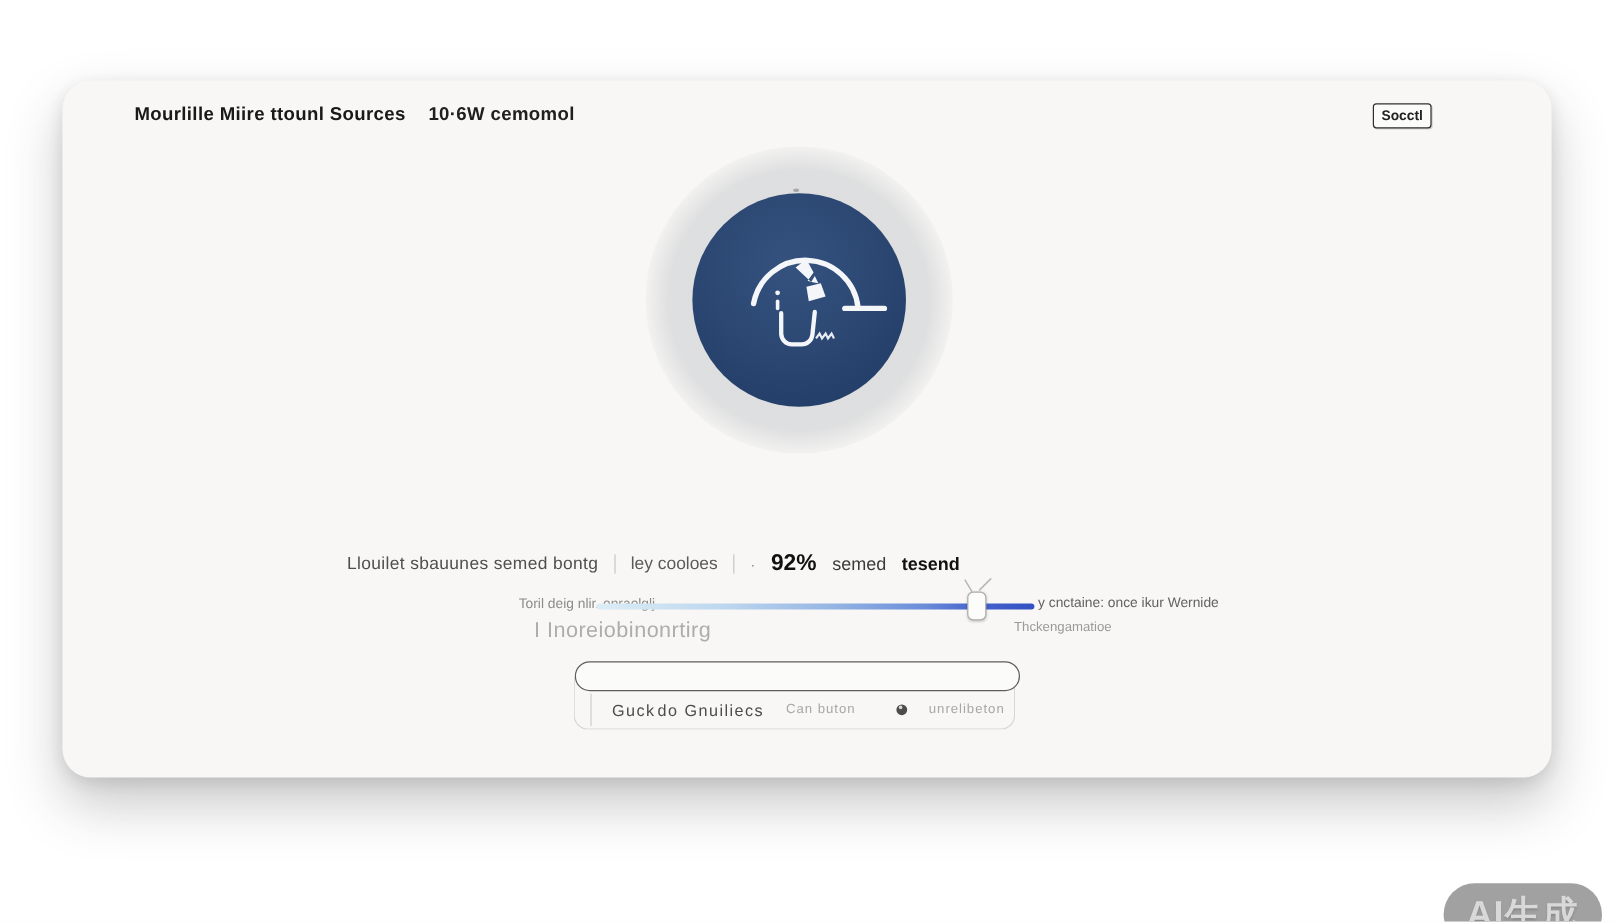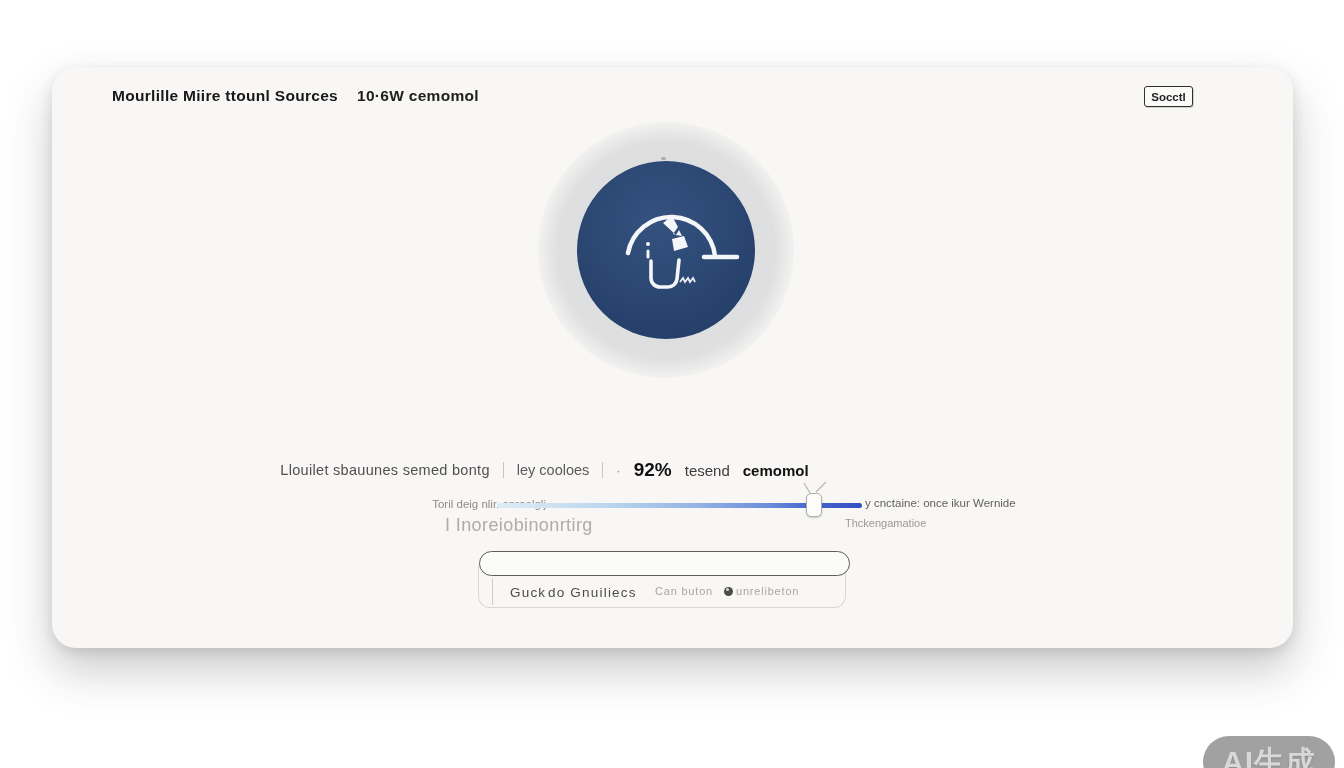--- a/index.html
+++ b/index.html
@@ -56,21 +56,21 @@
   
   .panel{position:absolute;left:426px;top:490px;width:366px;height:50px;border:1px solid #d8d7d3;border-top:none;
     border-radius:12px;background:transparent;}
   .pill-input{position:absolute;left:427px;top:484px;width:371px;height:25px;box-sizing:border-box;
     border:1.6px solid #5d5d5b;border-radius:13px;background:#fbfbfa;outline:none;
     font-family:"Liberation Sans",sans-serif;font-size:13px;color:#333;padding:0 12px;}
   .act-div{position:absolute;left:440px;top:511px;width:1px;height:27px;background:#cfceca;}
   .act{position:absolute;top:518px;font-size:13.5px;color:#4c4c4a;letter-spacing:1.2px;cursor:pointer;}
   .act.quiet{font-size:11px;color:#a8a7a4;letter-spacing:.8px;}
   .a1{left:458px;} .a2{left:496px;} .a3{left:603px;}
-  .a4{left:672px;display:flex;align-items:center;gap:3px;}
+  .a4{left:695px;display:flex;align-items:center;gap:18px;}
   .dot-icon{width:9px;height:9px;border-radius:50%;background:#4c4c4a;position:relative;display:inline-block;}
   .dot-icon::after{content:"";position:absolute;left:2px;top:1px;width:3px;height:3px;border-radius:50%;background:#d9d8d5;}
   
   .watermark{position:absolute;left:1203px;top:736px;width:132px;height:52px;border-radius:26px;
     background:rgba(145,145,145,.85);display:flex;align-items:center;justify-content:center;
     font-size:30px;font-weight:bold;color:rgba(222,222,222,.92);letter-spacing:1px;
     text-shadow:0 1px 2px rgba(0,0,0,.15);}
 </style>
 </head>
 <body>
@@ -98,22 +98,22 @@
   </div>
 
 
   <div class="meta">
     <span class="seg1">Llouilet sbauunes semed bontg</span>
     <span class="vdiv"></span>
     <span class="seg2">ley cooloes</span>
     <span class="vdiv"></span>
     <span class="dot">·</span>
     <span class="pct">92%</span>
-    <span class="mid">tesend</span>
-    <span class="strong">cemomol</span>
+    <span class="mid">semed</span>
+    <span class="strong">tesend</span>
   </div>
 
   <div class="p-left">Toril deig nlir. onraolglj</div>
   <div class="track"></div>
   <svg class="whisker" viewBox="0 0 30 16">
     <path d="M10 14 L4 4 M16 13 L26 3" stroke="#b9b8b5" stroke-width="1.3" fill="none"></path>
   </svg>
   <div class="handle"></div>
   <div class="p-right">y cnctaine: once ikur Wernide</div>
   <div class="p-subleft">I Inoreiobinonrtirg</div>

